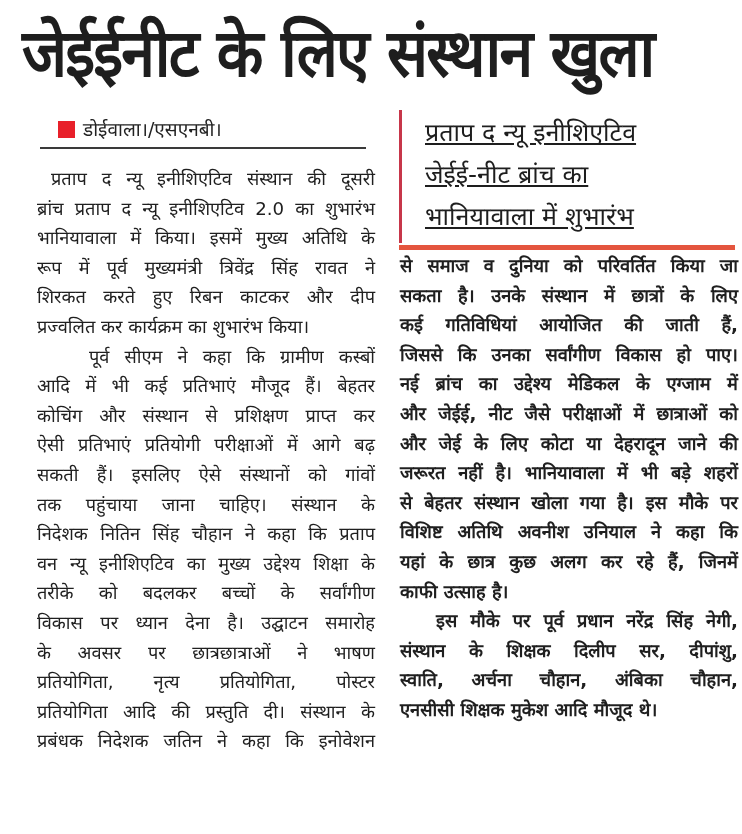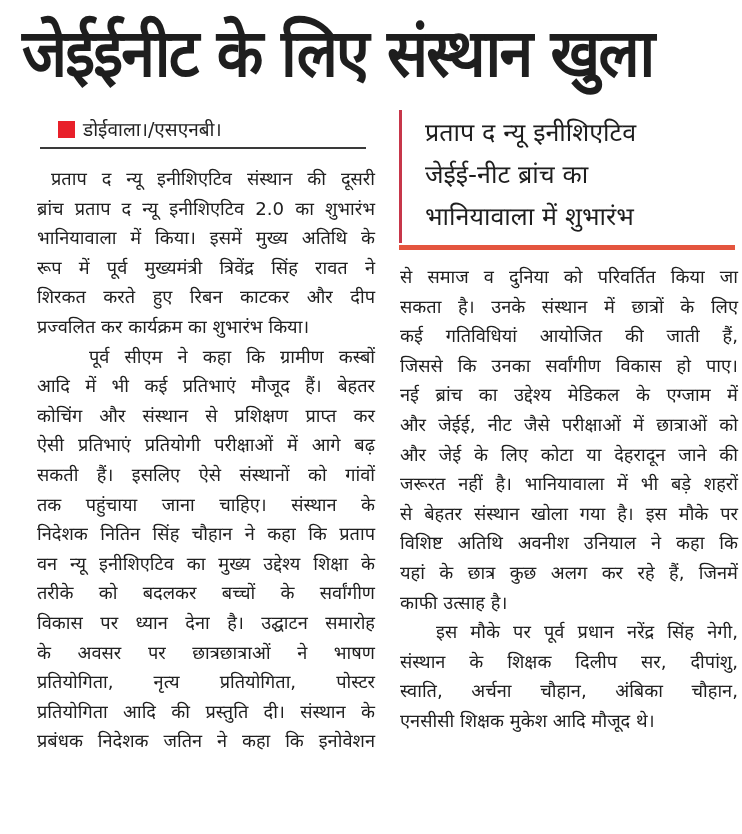--- a/index.html
+++ b/index.html
@@ -5,25 +5,25 @@
   html, body { margin: 0; padding: 0; background: #ffffff; }
   body { width: 742px; height: 834px; position: relative; overflow: hidden; color: #1d1d1d; font-family: "DejaVu Sans", sans-serif; }
   .headline { position: absolute; left: 22px; top: 4px; width: 720px; height: 100px; margin: 0;
     font-family: "DejaVu Sans", sans-serif; font-weight: bold; font-size: 66px; line-height: 100px;
     letter-spacing: -2px; white-space: nowrap; transform: scaleX(0.92); transform-origin: left center; color: #1e1e1e; }
   .dateline { position: absolute; left: 44px; top: 116px; height: 26px; display: flex; align-items: center; font-size: 19px; color: #222; margin-left: 14px; }
   .dateline .sq { width: 17px; height: 17px; background: #e8202a; margin-right: 8px; display: inline-block; }
   .dateline-rule { position: absolute; left: 40px; top: 147px; width: 326px; height: 2px; background: #3a3a3a; }
   .col { position: absolute; font-size: 18.2px; line-height: 29.6px; text-align: justify; color: #1f1f1f; }
   .col-left { left: 37px; top: 164px; width: 338px; }
-  .col-right { left: 400px; top: 262px; width: 338px; }
+  .col-right { left: 400px; top: 251px; width: 338px; font-weight: bold; }
   .line { display: block; text-align: justify; text-align-last: justify; white-space: nowrap; }
   .line.last { text-align-last: left; }
   .hl-bar { position: absolute; left: 399px; top: 110px; width: 3px; height: 133px; background: #c7364a; }
-  .hl-text { position: absolute; left: 425px; top: 112px; width: 310px; font-size: 25px; line-height: 42px; color: #1e1e1e; }
+  .hl-text { position: absolute; left: 425px; top: 112px; width: 310px; font-size: 25px; line-height: 42px; color: #1e1e1e; text-decoration: underline; }
   .hl-text span { display: block; white-space: nowrap; }
   .hl-rule { position: absolute; left: 399px; top: 245px; width: 336px; height: 5px; background: #e4553e; }
 </style>
 </head>
 <body>
 
 <h1 class="headline">जेईईनीट के लिए संस्थान खुला</h1>
 
 <div class="dateline">
   <span class="sq"></span>

